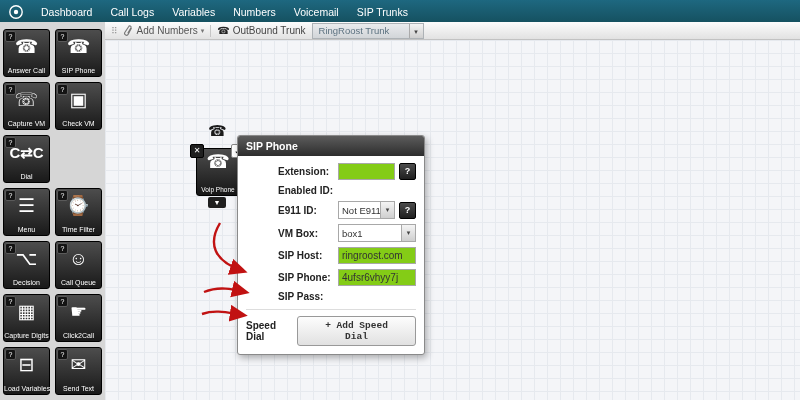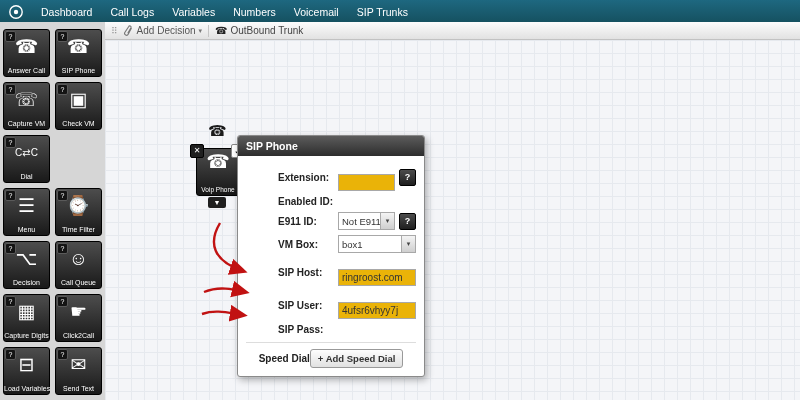--- a/index.html
+++ b/index.html
@@ -29,21 +29,21 @@
   .sel-arrow{width:13px;align-self:stretch;background:linear-gradient(#f4f4f4,#cfcfcf);
              border-left:1px solid #aaa;font-size:7px;text-align:center;line-height:15px;color:#444;flex-shrink:0;}
 
   
   .sidebar{position:absolute;top:22px;left:0;width:105px;bottom:0;background:#d6d6d6;
            padding:7px 0 0;box-sizing:border-box;display:grid;grid-template-columns:47px 47px;
            gap:5px;justify-content:center;align-content:start;}
   .tile{position:relative;width:47px;height:48px;background:linear-gradient(#4d4d4d,#191919);
         border:1px solid #000;border-radius:3px;box-sizing:border-box;color:#fff;cursor:pointer;}
   .tile-glyph{position:absolute;top:1px;left:0;right:0;text-align:center;font-size:19px;line-height:32px;}
-  .tile-glyph.small{font-size:10px;font-weight:normal;}
+  .tile-glyph.small{font-size:15px;font-weight:bold;}
   .tile-label{position:absolute;bottom:2px;left:0;right:0;text-align:center;font-size:7px;white-space:nowrap;}
   .tile-help{position:absolute;top:1px;left:1px;width:9px;height:9px;background:#141414;border:1px solid #5a5a5a;
              border-radius:2px;color:#fff;font-size:7px;line-height:9px;text-align:center;}
   .tile-spacer{width:47px;height:48px;visibility:hidden;}
 
   
   .canvas{position:absolute;top:40px;left:105px;right:0;bottom:0;background-color:#f4f5f8;
           background-image:linear-gradient(#e6e9ee 1px,transparent 1px),
                            linear-gradient(90deg,#e6e9ee 1px,transparent 1px);
           background-size:13px 13px;}
@@ -63,35 +63,35 @@
 
   
   .prop-panel{position:absolute;left:132px;top:95px;width:186px;background:#fff;border:1px solid #8a8a8a;
               border-radius:3px;box-shadow:2px 3px 7px rgba(0,0,0,.3);z-index:2;}
   .panel-header{background:linear-gradient(#5c5c5c,#2d2d2d);color:#fff;font-size:10.5px;font-weight:bold;
                 padding:4px 8px;border-radius:2px 2px 0 0;}
   .panel-body{padding:7px 8px 8px;}
   .frow{display:flex;align-items:center;margin-bottom:5px;gap:4px;padding-left:32px;}
   .flabel{font-size:10px;font-weight:bold;color:#222;width:56px;flex-shrink:0;}
   .tinput{height:15px;border:1px solid #a8a8a8;font-size:10px;padding:0 3px;flex:1;min-width:0;
-          font-family:"Liberation Sans",sans-serif;color:#333;background:#eab308;margin-top:11px;}
+          font-family:"Liberation Sans",sans-serif;color:#333;background:#84cc16;}
   .sel{display:flex;align-items:center;border:1px solid #a8a8a8;height:16px;background:#fff;flex:1;cursor:pointer;min-width:0;}
   .sel-val{font-size:9.5px;padding:0 3px;flex:1;color:#333;white-space:nowrap;overflow:hidden;}
   .help-btn{width:15px;height:15px;background:linear-gradient(#4c4c4c,#1f1f1f);border:1px solid #000;border-radius:2px;
             color:#fff;font-size:9px;font-weight:bold;text-align:center;line-height:15px;flex-shrink:0;cursor:pointer;}
   .flabel.w42{width:42px;}
   .sel.sm{flex:0 0 46px;}
   .sel.xs{flex:0 0 34px;}
   .rings-label{font-size:10px;font-weight:bold;color:#222;margin-left:6px;}
   .divider{border-top:1px solid #ddd;margin:7px 0 6px;}
   .speed-row{display:flex;align-items:center;justify-content:center;}
   .speed-label{font-size:10px;font-weight:bold;color:#222;}
   .add-speed-btn{font-size:9.5px;border:1px solid #999;background:linear-gradient(#fdfdfd,#e1e1e1);
-                 border-radius:3px;padding:3px 7px;font-weight:bold;color:#333;cursor:pointer;
-                 font-family:Liberation Sans, sans-serif;}
+                 border-radius:3px;padding:3px 13px;font-weight:bold;color:#333;cursor:pointer;
+                 font-family:Liberation Mono, monospace;}
 
   .arrows{position:absolute;inset:0;z-index:3;pointer-events:none;}
 </style>
 </head>
 <body>
 
 <div class="app">
 
   <nav class="topnav">
     <svg class="logo" viewBox="0 0 16 16">
@@ -105,28 +105,32 @@
     <span class="nav-item">Voicemail</span>
     <span class="nav-item">SIP Trunks</span>
   </nav>
 
   <div class="toolbar">
     <span class="grip">⠿</span>
     <span class="tb-btn">
       <svg width="10" height="12" viewBox="0 0 10 12">
         <path d="M7.5 3 L4.2 9.2 a1.9 1.9 0 0 1 -3.4 -1.7 L4.6 1.7 a1.25 1.25 0 0 1 2.3 1.1 L3.8 8.2" fill="none" stroke="#777" stroke-width="1.1"></path>
       </svg>
-      <span>Add Decision</span>
+      <span>Add Numbers</span>
       <span class="tb-caret">▾</span>
     </span>
     <span class="tb-sep"></span>
     <span class="trunk-label">
       <span class="trunk-phone">☎</span>
       <span>OutBound Trunk</span>
     </span>
+    <span class="trunk-sel">
+      <span class="trunk-val">RingRoost Trunk</span>
+      <span class="sel-arrow">▾</span>
+    </span>
   </div>
 
   <aside class="sidebar">
     <div class="tile">
       <span class="tile-help">?</span>
       <span class="tile-glyph">☎</span>
       <span class="tile-label">Answer Call</span>
     </div>
     <div class="tile">
       <span class="tile-help">?</span>
@@ -235,21 +239,21 @@
           </span>
         </div>
 
 
         <div class="frow">
           <span class="flabel">SIP Host:</span>
           <input class="tinput" value="ringroost.com" style="">
         </div>
 
         <div class="frow">
-          <span class="flabel">SIP User:</span>
+          <span class="flabel">SIP Phone:</span>
           <input class="tinput" value="4ufsr6vhyy7j" style="">
         </div>
 
         <div class="frow">
           <span class="flabel">SIP Pass:</span>
         </div>
 
         <div class="divider"></div>
 
         <div class="speed-row">

